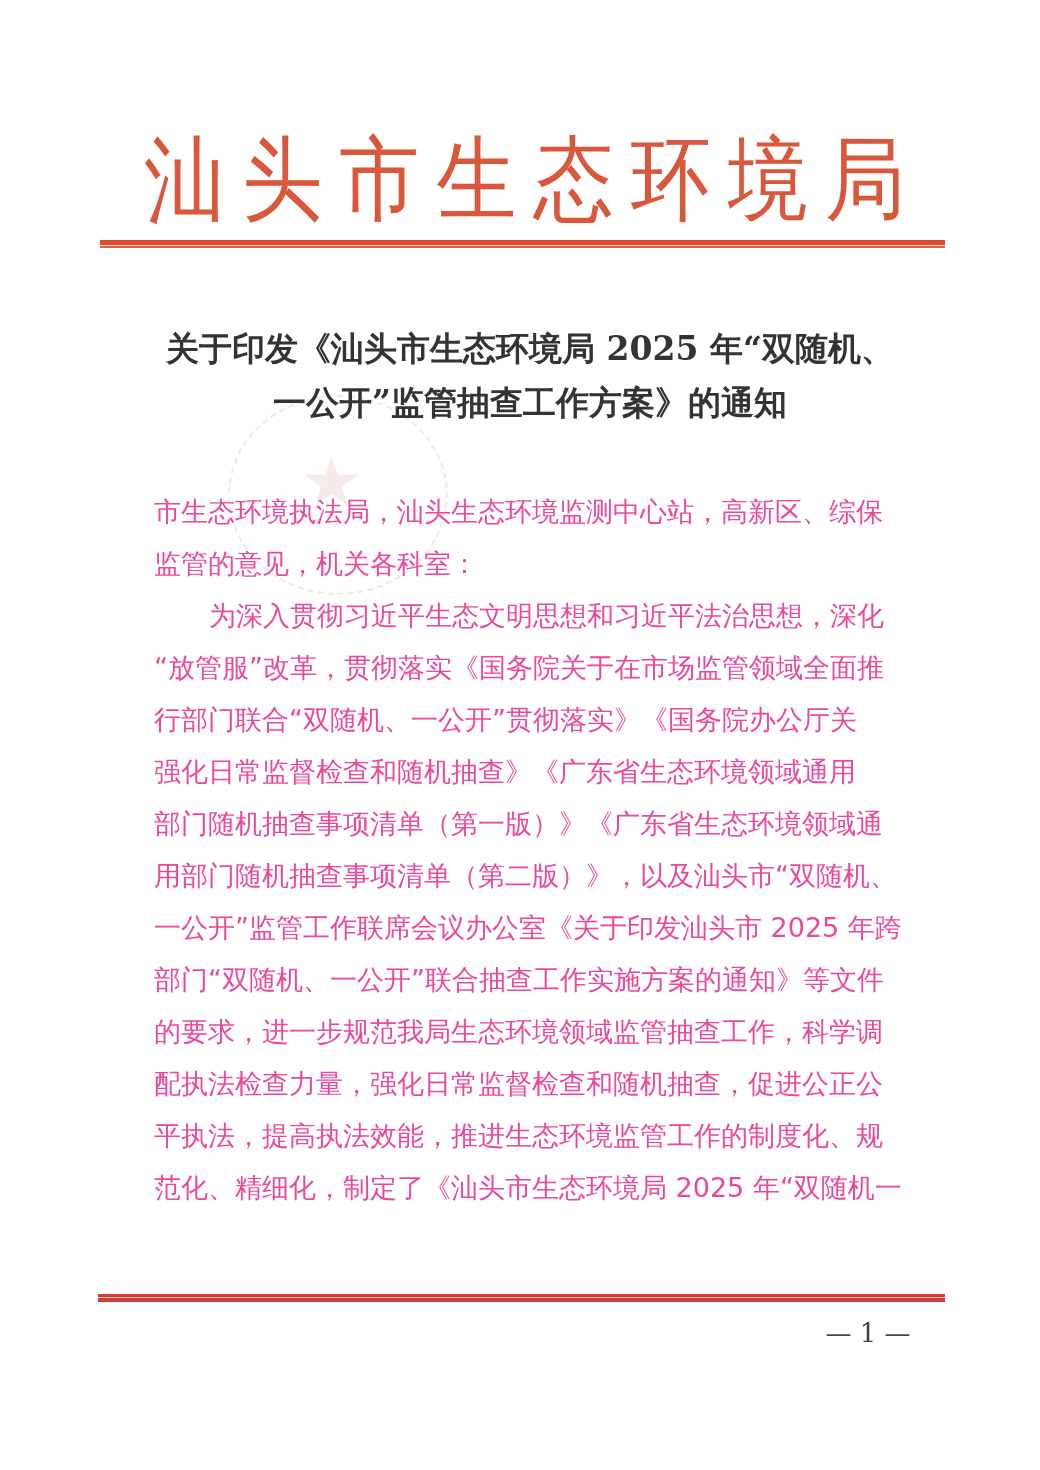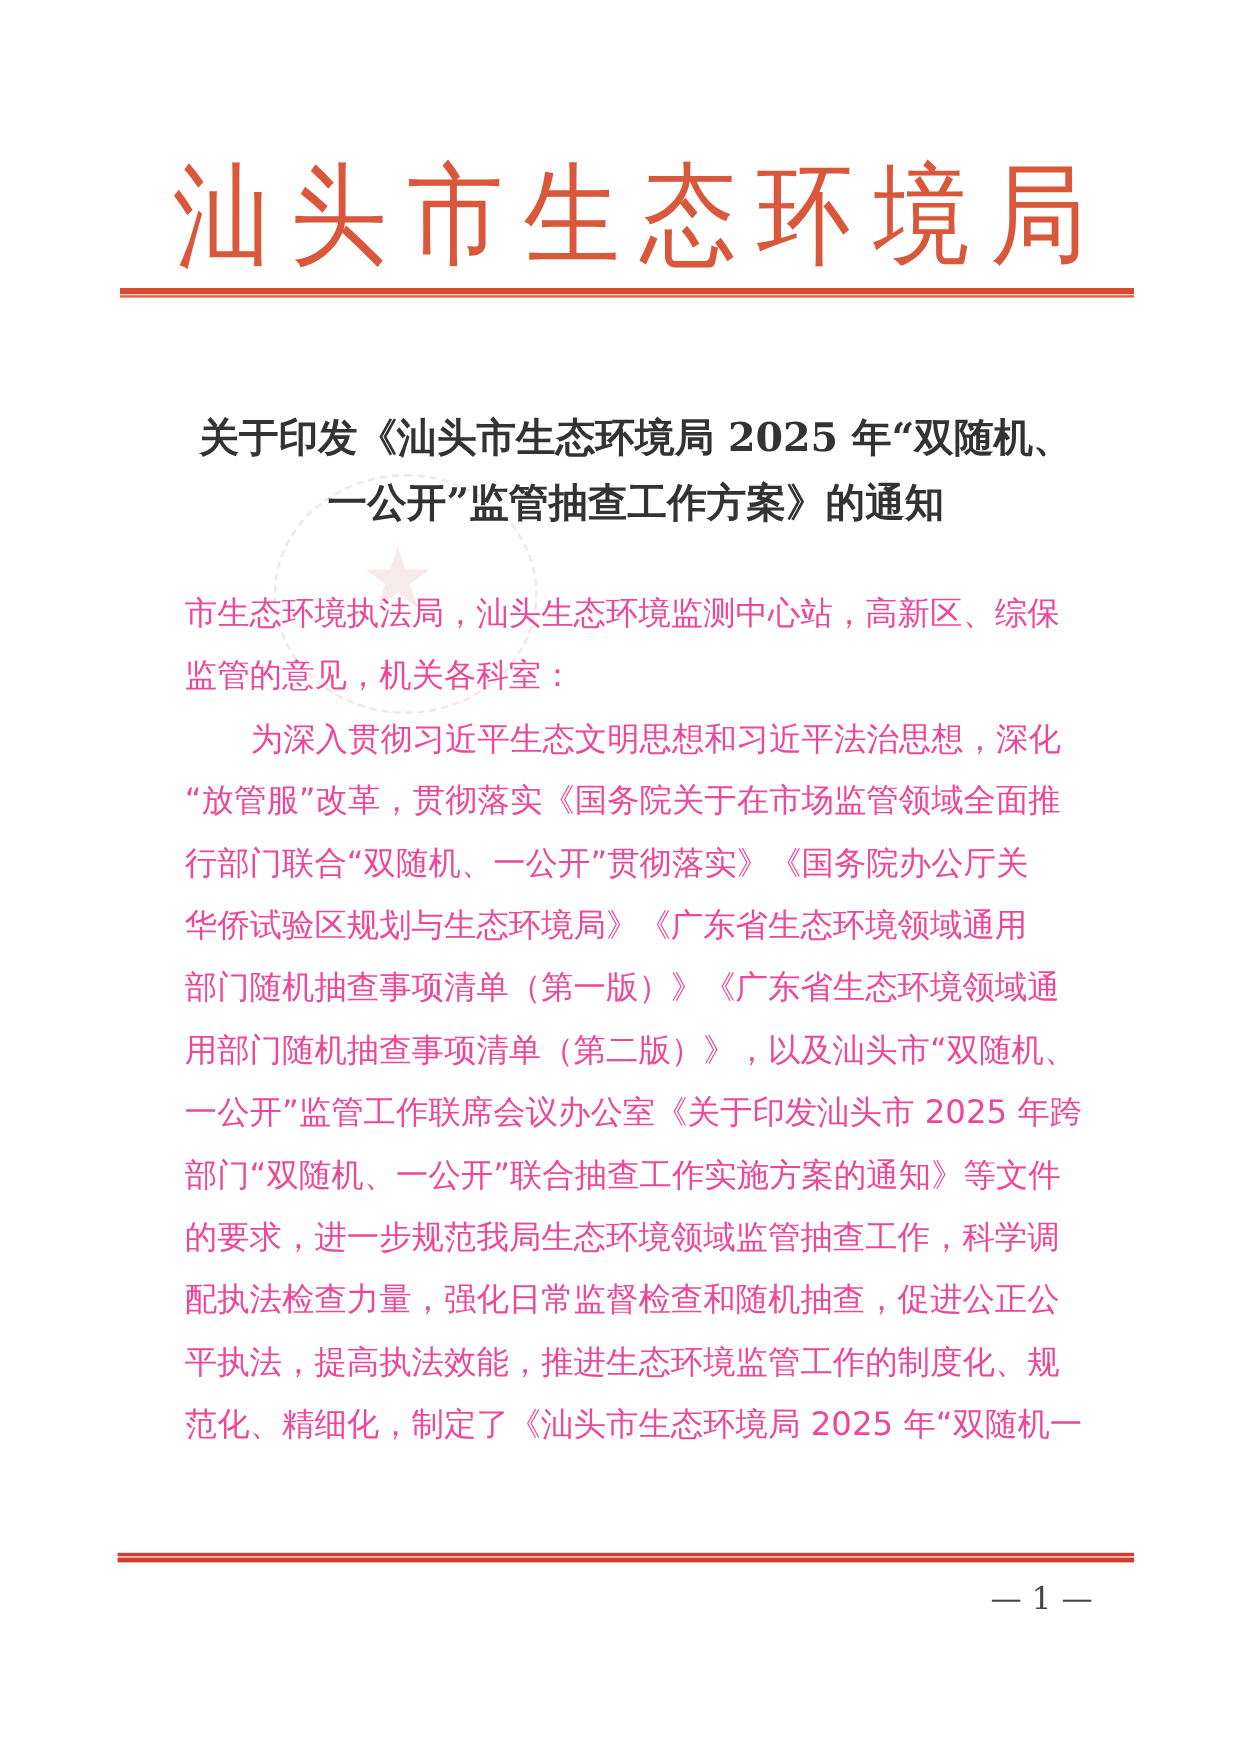--- a/index.html
+++ b/index.html
@@ -50,21 +50,21 @@
       background: #e0603f;
     }
     .rule.top { top: 240px; }
     .rule.bottom { top: 1294px; left: 98px; width: 847px; }
     .rule.bottom .thick { background: #d93a2f; height: 3px; }
     .rule.bottom .thin { background: #d83a30; height: 4px; }
 
     .doc-title {
       position: absolute;
       left: 130px;
-      top: 338px;
+      top: 322px;
       width: 800px;
       text-align: center;
       font-family: "DejaVu Serif", "Liberation Serif", serif;
       font-weight: bold;
       font-size: 33px;
       line-height: 54px;
       color: #333333;
       letter-spacing: 0px;
     }
     .doc-title div { white-space: nowrap; }
@@ -147,21 +147,21 @@
   <div>关于印发《汕头市生态环境局 2025 年“双随机、</div>
   <div>一公开”监管抽查工作方案》的通知</div>
 </div>
 
 <div class="body-text">
   <div class="line">市生态环境执法局，汕头生态环境监测中心站，高新区、综保</div>
   <div class="line short">监管的意见，机关各科室：</div>
   <div class="line indent">为深入贯彻习近平生态文明思想和习近平法治思想，深化</div>
   <div class="line">“放管服”改革，贯彻落实《国务院关于在市场监管领域全面推</div>
   <div class="line">行部门联合“双随机、一公开”贯彻落实》《国务院办公厅关</div>
-  <div class="line">华侨试验区规划与生态环境局》《广东省生态环境领域通用</div>
+  <div class="line">强化日常监督检查和随机抽查》《广东省生态环境领域通用</div>
   <div class="line">部门随机抽查事项清单（第一版）》《广东省生态环境领域通</div>
   <div class="line">用部门随机抽查事项清单（第二版）》，以及汕头市“双随机、</div>
   <div class="line">一公开”监管工作联席会议办公室《关于印发汕头市 2025 年跨</div>
   <div class="line">部门“双随机、一公开”联合抽查工作实施方案的通知》等文件</div>
   <div class="line">的要求，进一步规范我局生态环境领域监管抽查工作，科学调</div>
   <div class="line">配执法检查力量，强化日常监督检查和随机抽查，促进公正公</div>
   <div class="line">平执法，提高执法效能，推进生态环境监管工作的制度化、规</div>
   <div class="line">范化、精细化，制定了《汕头市生态环境局 2025 年“双随机一</div>
 </div>
 

